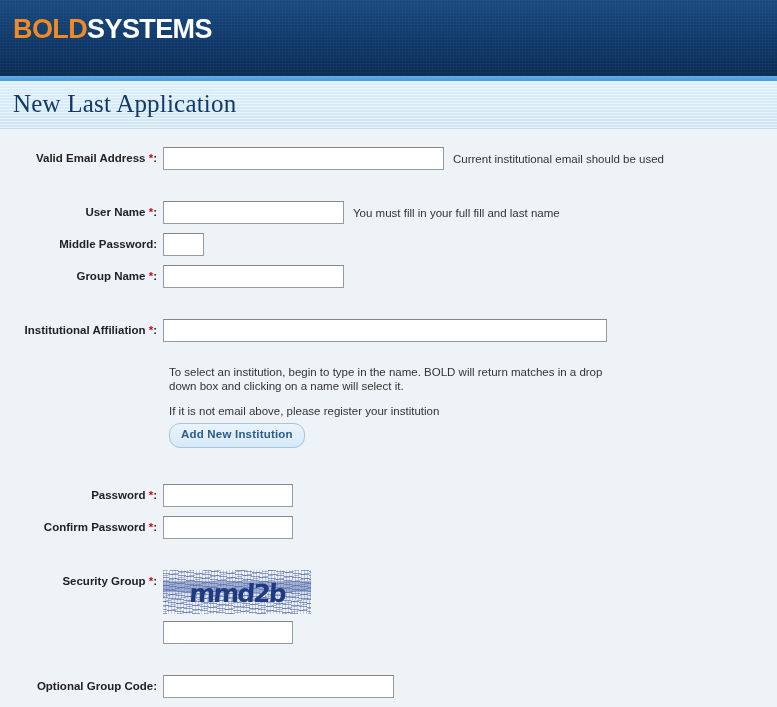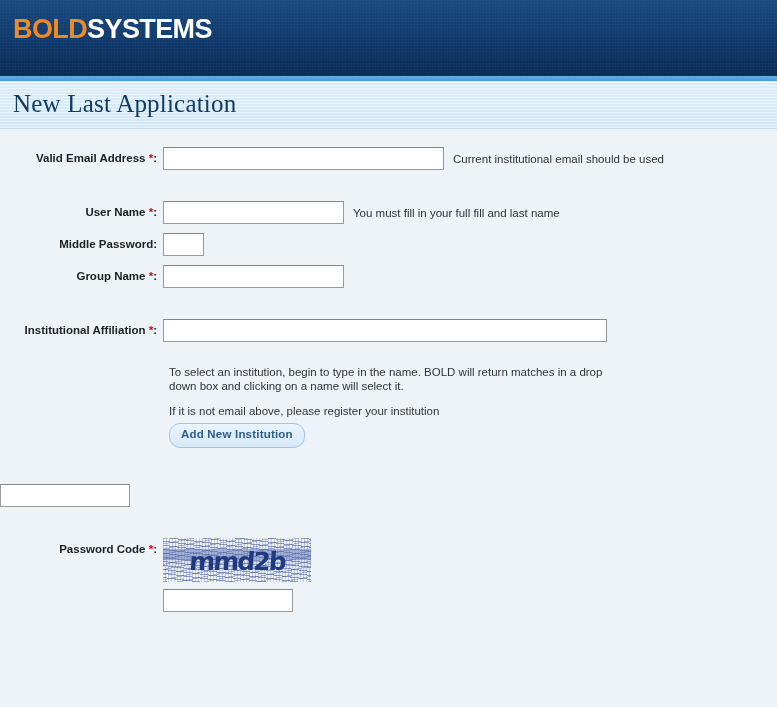--- a/index.html
+++ b/index.html
@@ -281,42 +281,63 @@
   <div class="help-block">
     <p class="help-p">To select an institution, begin to type in the name. BOLD will return matches in a drop down box and clicking on a name will select it.</p>
     <p class="help-p2">If it is not email above, please register your institution</p>
     <button class="btn" type="button">Add New Institution</button>
   </div>
 
   <div class="spacer-lg"></div>
   <div class="spacer-md"></div>
 
   <div class="row">
+    <div class="label-col">
+      <span>Password</span>
+      <span class="req">*</span><span>:</span>
+    </div>
     <div class="field-col">
       <input class="txt w-pass" type="password" value="" style="">
     </div>
   </div>
 
-
-  <div class="spacer-lg"></div>
-
-  <div class="row">
-    <div class="label-col">
-      <span>Password Code</span>
+  <div class="row">
+    <div class="label-col">
+      <span>Confirm Password</span>
+      <span class="req">*</span><span>:</span>
+    </div>
+    <div class="field-col">
+      <input class="txt w-pass" type="password" value="" style="">
+    </div>
+  </div>
+
+  <div class="spacer-lg"></div>
+
+  <div class="row">
+    <div class="label-col">
+      <span>Security Group</span>
       <span class="req">*</span><span>:</span>
     </div>
     <div>
       <div class="captcha">
         <div class="noise"></div>
         <div class="band"></div>
         <div class="code">mmd2b</div>
       </div>
       <div class="spacer-sm"></div>
       <input class="txt w-code" type="text" value="" style="">
     </div>
   </div>
 
   <div class="spacer-lg"></div>
 
+  <div class="row">
+    <div class="label-col">
+      <span>Optional Group Code</span><span>:</span>
+    </div>
+    <div class="field-col">
+      <input class="txt w-group" type="text" value="" style="">
+    </div>
+  </div>
 
   <div class="spacer-lg"></div>
 
 </div>
 
 </body></html>

